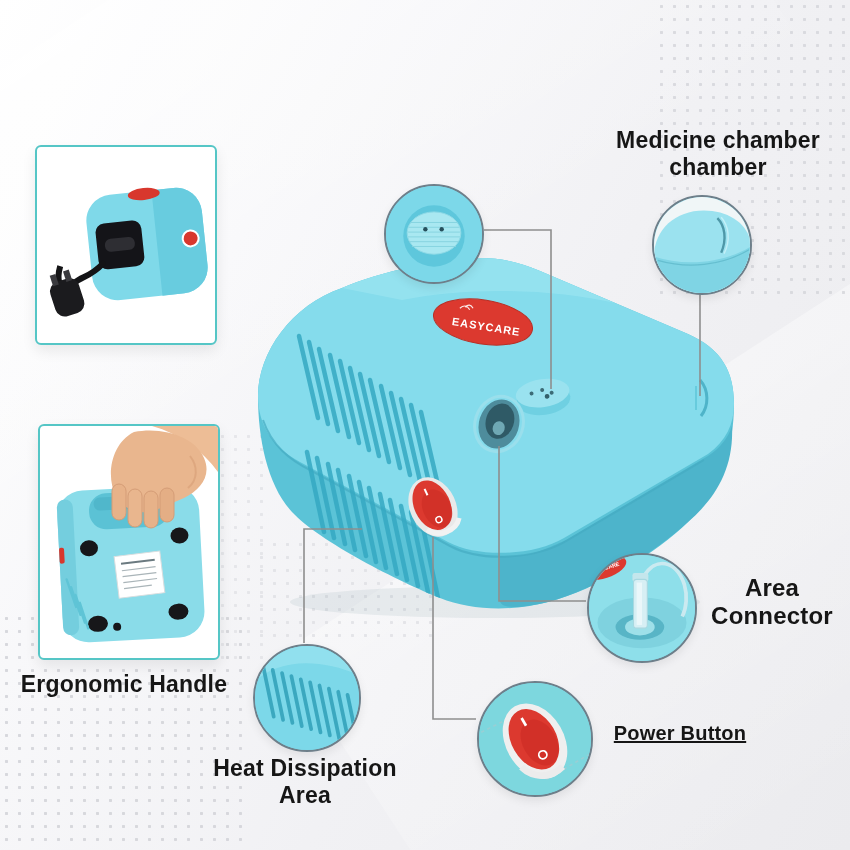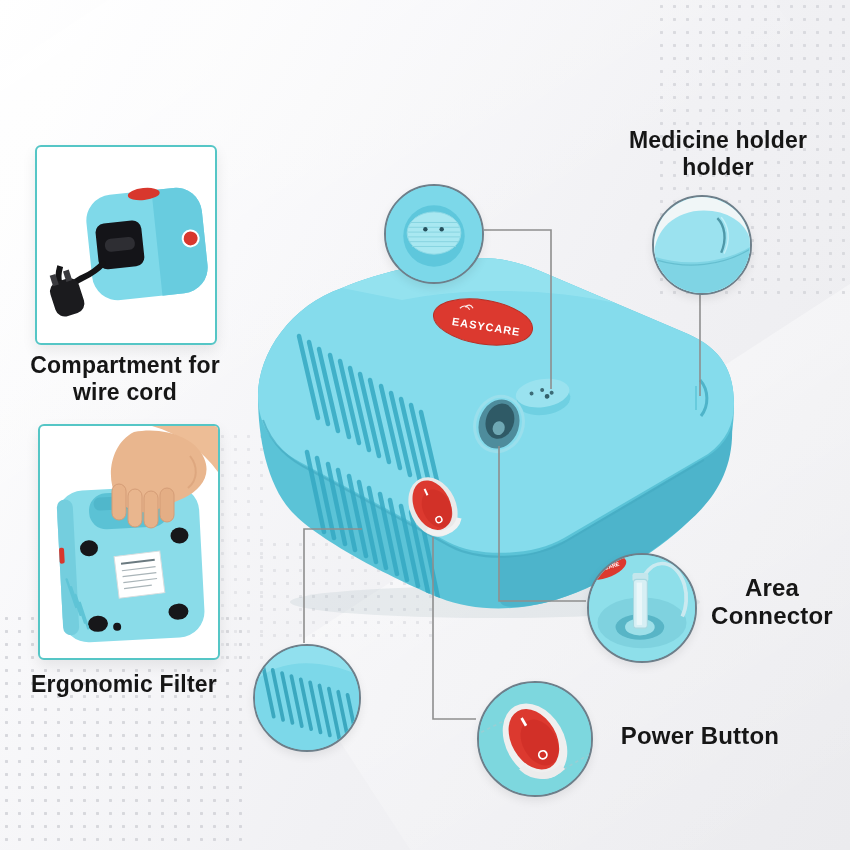--- a/index.html
+++ b/index.html
@@ -27,21 +27,21 @@
   }
   .label{
     position:absolute;color:#161616;font-weight:700;text-align:center;
     line-height:1.16;letter-spacing:.2px;
   }
   #air-filter-label{left:349px;top:141px;width:170px;font-size:23px;}
   #medicine-label{left:593px;top:127px;width:250px;font-size:23px;}
   #compartment-label{left:12px;top:352px;width:226px;font-size:23px;}
   #ergonomic-label{left:0px;top:671px;width:248px;font-size:23px;}
   #tube-label{left:702px;top:574px;width:140px;font-size:24px;}
-  #power-label{left:615px;top:722px;width:170px;font-size:24px;}
+  #power-label{left:595px;top:722px;width:170px;font-size:20px;text-decoration:underline;}
   #heat-label{left:203px;top:755px;width:204px;font-size:23px;}
 
   #scene{position:absolute;left:0;top:0;width:850px;height:850px;pointer-events:none;}
 
   .callout-circle{
     position:absolute;border:2px solid #6E7F8A;border-radius:50%;
     overflow:hidden;background:#7ED9EA;box-shadow:0 4px 10px rgba(0,0,0,.08);
   }
   #air-circle{left:384px;top:184px;width:96px;height:96px;}
   #med-circle{left:652px;top:195px;width:96px;height:96px;}
@@ -289,19 +289,19 @@
         <line x1="44" y1="32" x2="54" y2="80"></line>
           <line x1="53" y1="35" x2="63" y2="83"></line>
         <line x1="62" y1="38" x2="72" y2="86"></line>
           <line x1="71" y1="41" x2="81" y2="89"></line>
         <line x1="80" y1="44" x2="90" y2="92"></line>
           <line x1="89" y1="47" x2="99" y2="95"></line>
       </g>
     </svg>
   </div>
 
-  <div class="label" id="medicine-label">Medicine holder holder</div>
-  <div class="label" id="compartment-label">Compartment for wire cord</div>
-  <div class="label" id="ergonomic-label">Ergonomic Filter</div>
+  <div class="label" id="medicine-label">Medicine chamber chamber</div>
+  <div class="label" id="ergonomic-label">Ergonomic Handle</div>
   <div class="label" id="tube-label">Area Connector</div>
   <div class="label" id="power-label">Power Button</div>
+  <div class="label" id="heat-label">Heat Dissipation Area</div>
 
 </div>
 
 </body></html>

